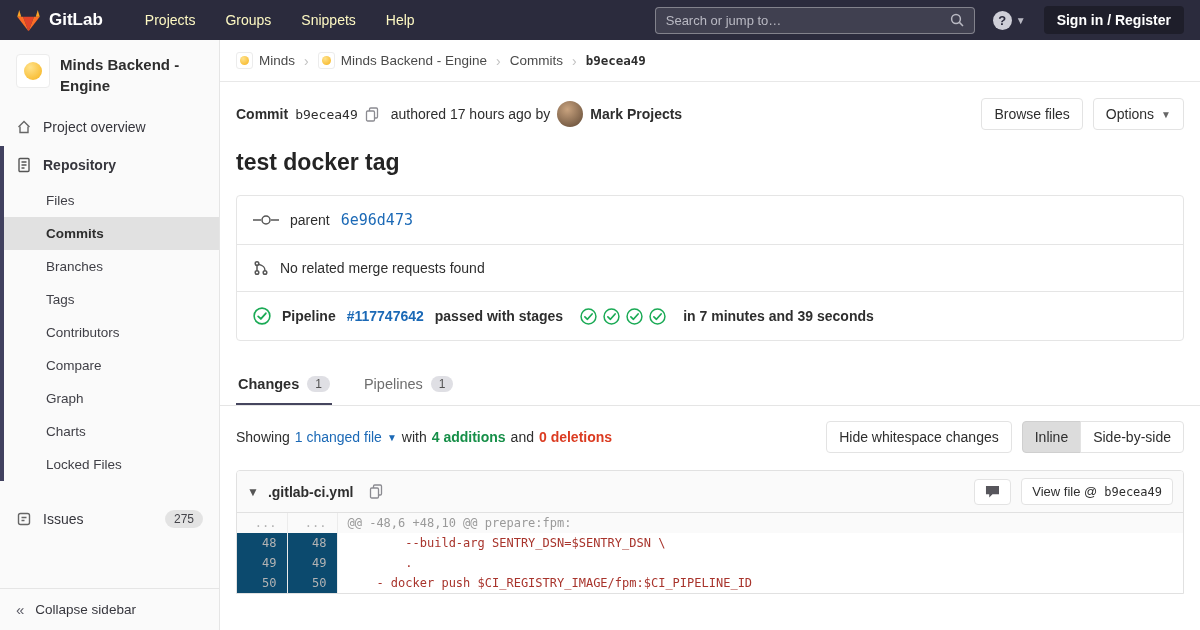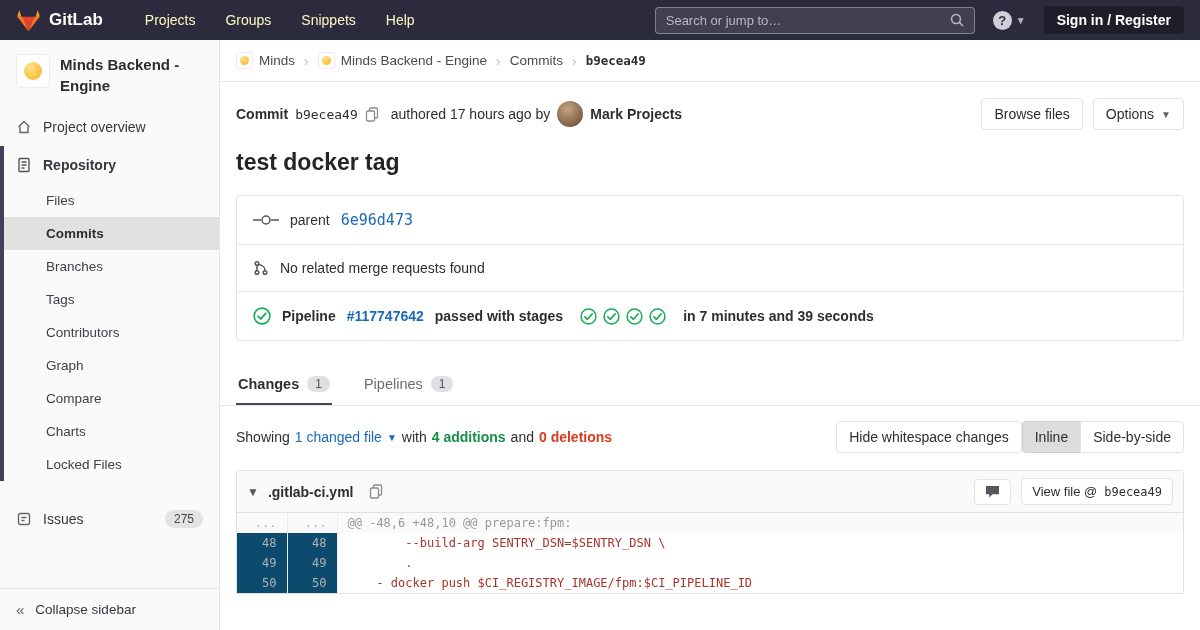--- a/index.html
+++ b/index.html
@@ -91,21 +91,21 @@
     cursor:pointer; border-bottom:2px solid transparent; }
   .tab.active { color:#2e2e2e; font-weight:bold; border-bottom-color:#45455e; }
   .count-badge { background:#dfdfe4; color:#525252; border-radius:10px; padding:1px 8px; font-size:12px;
     font-weight:normal; }
 
   .changes-bar { display:flex; align-items:center; padding:15px 16px; font-size:14px; gap:5px; }
   .dropdown-link { color:#1b69b6; cursor:pointer; display:inline-flex; gap:5px; align-items:center; }
   .dropdown-link .caret { font-size:10px; }
   .additions { color:#168f48; font-weight:bold; }
   .deletions { color:#db3b21; font-weight:bold; }
-  .bar-actions { margin-left:auto; display:flex; align-items:center; }
+  .bar-actions { margin-left:auto; display:flex; gap:10px; align-items:center; }
   .segmented { display:flex; }
   .segmented .btn { border-radius:0; margin-left:-1px; }
   .segmented .btn:first-child { border-radius:4px 0 0 4px; margin-left:0; }
   .segmented .btn:last-child { border-radius:0 4px 4px 0; }
   .segmented .btn.active { background:#dcdcdc; border-color:#cfcfcf; }
 
   .diff-file { margin:2px 16px 0; border:1px solid #e1e1e1; border-radius:4px 4px 0 0; overflow:hidden; }
   .diff-header { background:#fafafa; border-bottom:1px solid #e1e1e1; display:flex; align-items:center;
     padding:7px 10px; gap:9px; }
   .file-caret { color:#555; font-size:12px; cursor:pointer; }
@@ -176,22 +176,22 @@
         <path d="M5.5 5 H10.5 M5.5 8 H10.5 M5.5 11 H8.5"></path>
       </svg>
       <span>Repository</span>
     </div>
     <div>
       <div class="subnav-item">Files</div>
       <div class="subnav-item active">Commits</div>
       <div class="subnav-item">Branches</div>
       <div class="subnav-item">Tags</div>
       <div class="subnav-item">Contributors</div>
+      <div class="subnav-item">Compare</div>
       <div class="subnav-item">Graph</div>
-      <div class="subnav-item">Compare</div>
       <div class="subnav-item">Charts</div>
       <div class="subnav-item">Locked Files</div>
     </div>
   </div>
 
   <div class="snav-item snav-issues">
     <svg width="16" height="16" viewBox="0 0 16 16" fill="none" stroke="#666" stroke-width="1.4">
       <rect x="2.5" y="2.5" width="11" height="11" rx="2"></rect>
       <path d="M5.5 6.5 H10.5 M5.5 9.5 H8.5"></path>
     </svg>

